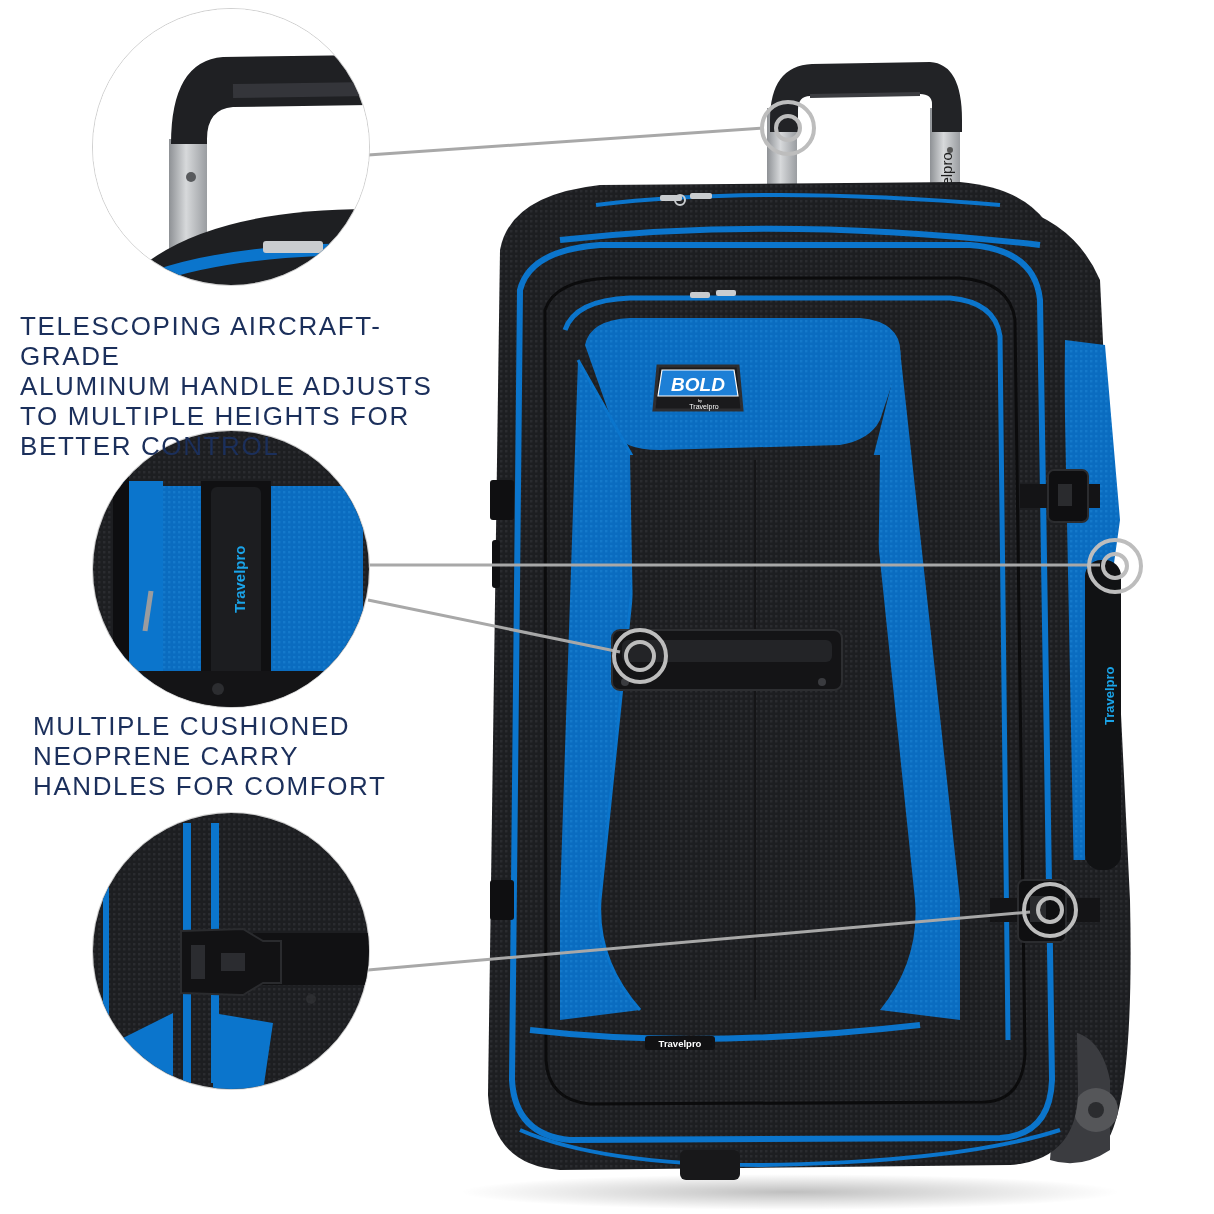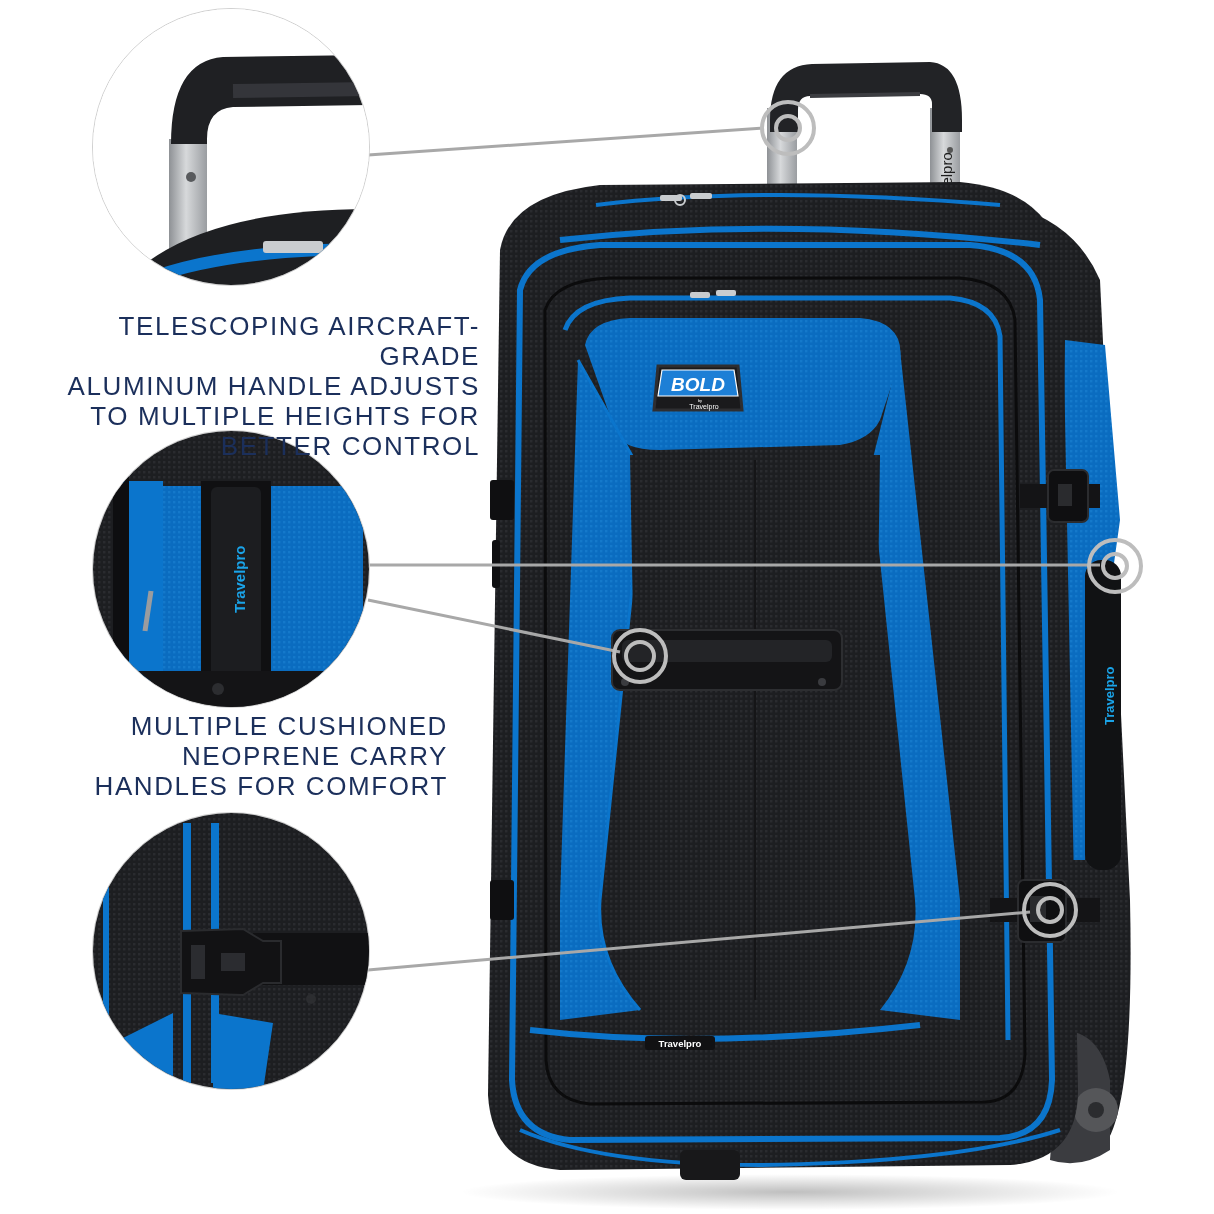--- a/index.html
+++ b/index.html
@@ -10,21 +10,21 @@
     background: #ffffff;
     font-family: "Liberation Sans", sans-serif;
   }
   .feature-text {
     position: absolute;
     color: #1b2f5b;
     font-family: "Liberation Sans", sans-serif;
     font-size: 26px;
     line-height: 30px;
     letter-spacing: 1.6px;
-    text-align: right;
+    text-align: left;
     white-space: pre-line;
   }
   .zoom-circle {
     position: absolute;
     border-radius: 50%;
     overflow: hidden;
     border: 1.5px solid #d0d0d0;
     box-sizing: border-box;
     background: #ffffff;
   }
@@ -204,17 +204,17 @@
       <rect x="98" y="132" width="14" height="34" fill="#2b2c30"></rect>
       <rect x="128" y="140" width="24" height="18" fill="#2b2c30"></rect>
       <circle cx="218" cy="186" r="5" fill="#2c2d30"></circle>
     </svg>
   </div>
 
   <div class="feature-text" style="left:20px; top:311px; width:460px;">TELESCOPING AIRCRAFT-GRADE
 ALUMINUM HANDLE ADJUSTS
 TO MULTIPLE HEIGHTS FOR
 BETTER CONTROL</div>
-  <div class="feature-text" style="left:8px; top:711px; width:440px;">MULTIPLE CUSHIONED
+  <div class="feature-text" style="left:33px; top:711px; width:440px;">MULTIPLE CUSHIONED
 NEOPRENE CARRY
 HANDLES FOR COMFORT</div>
 
 </div>
 
 </body></html>

